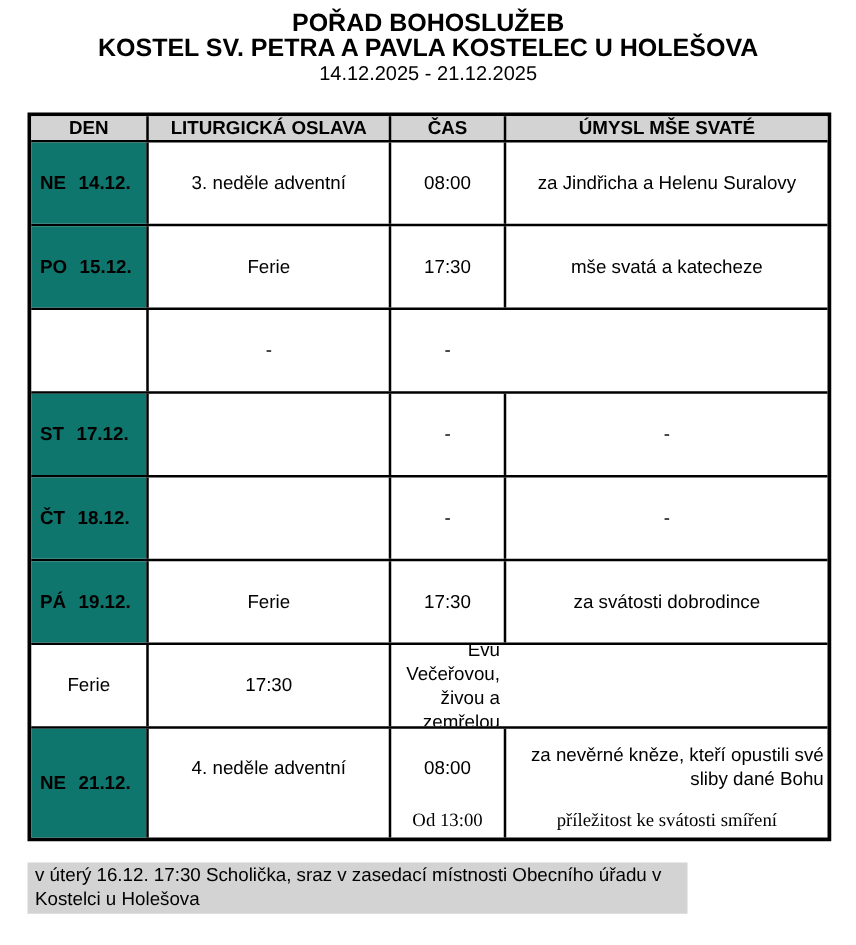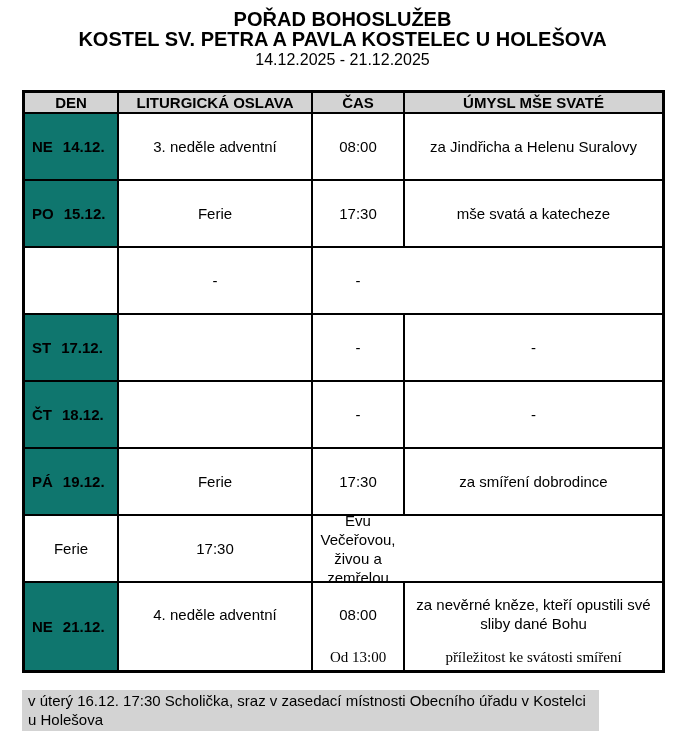--- a/index.html
+++ b/index.html
@@ -38,21 +38,21 @@
     display: grid;
     grid-template-columns: 92px 194px 92px 1fr;
   }
   .tr + .tr { border-top: 2px solid #000; }
   .td {
     border-left: 2px solid #000;
     display: flex;
     align-items: center;
     justify-content: center;
     font-size: 15px;
-    text-align: center;
+    text-align: right;
     line-height: 19px;
     padding: 0 3px;
     box-sizing: border-box;
     overflow: hidden;
   }
   .td:first-child { border-left: none; }
   .thead { height: 19px; }
   .thead .td {
     background: #d3d3d3;
     font-weight: bold;
@@ -86,21 +86,21 @@
     display: flex;
     align-items: center;
     justify-content: center;
     padding: 0 3px;
     font-family: Liberation Serif, serif;
   }
   .footer-note {
     position: absolute;
     left: 22px;
     top: 690px;
-    width: 577px;
+    width: 528px;
     box-sizing: border-box;
     background: #d3d3d3;
     font-size: 15px;
     line-height: 19px;
     padding: 1px 6px 2px 6px;
   }
 </style>
 </head>
 <body>
 
@@ -165,21 +165,21 @@
     <div class="td">-</div>
   </div>
 
   <div class="tr body">
     <div class="td den">
       <span>PÁ</span>
       <span>19.12.</span>
     </div>
     <div class="td">Ferie</div>
     <div class="td">17:30</div>
-    <div class="td">za smíření dobrodince</div>
+    <div class="td">za svátosti dobrodince</div>
   </div>
 
   <div class="tr body">
     <div class="td">Ferie</div>
     <div class="td">17:30</div>
     <div class="td">za zemřelou Evu Večeřovou, živou a zemřelou rodinu</div>
   </div>
 
   <div class="tr last">
     <div class="td den">

